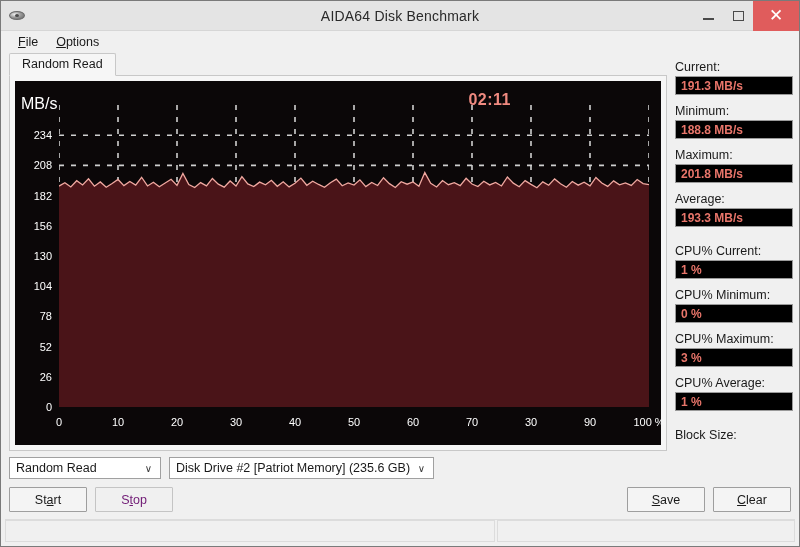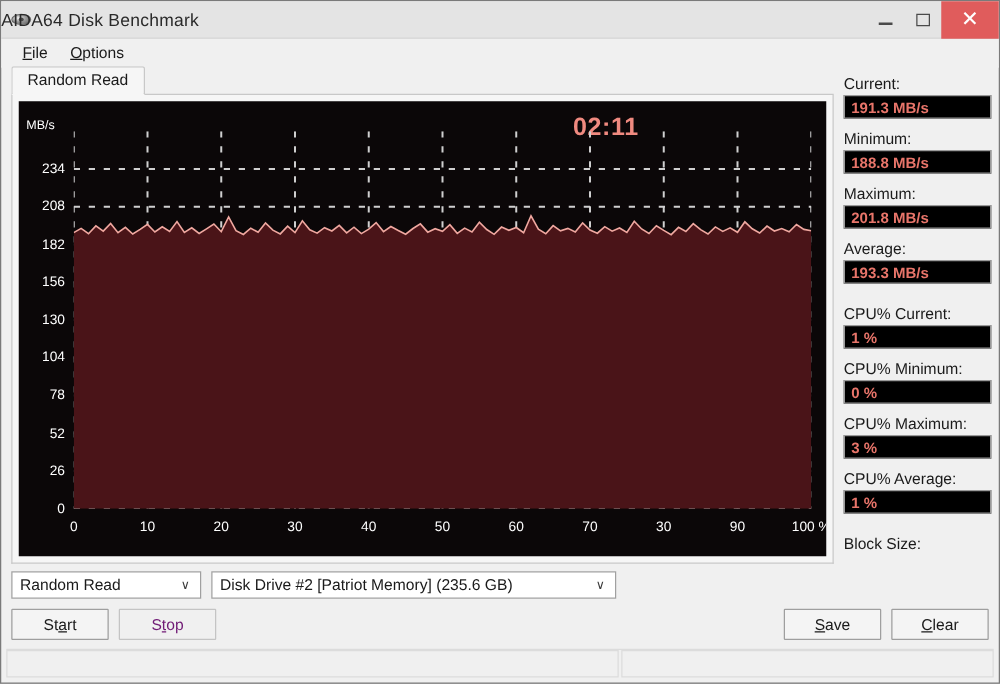--- a/index.html
+++ b/index.html
@@ -54,20 +54,21 @@
   #app-icon .hole {
     position: absolute;
     left: 8px; top: 9px;
     width: 4px; height: 3px;
     border-radius: 50%;
     background: #4a4a4a;
   }
   #title-text {
     position: absolute;
     left: 0; right: 0;
+    text-align: center;
     font-size: 14px;
     color: #2a2a2a;
     letter-spacing: 0.2px;
     pointer-events: none;
   }
   #win-buttons {
     margin-left: auto;
     display: flex;
     height: 30px;
     align-items: stretch;
@@ -204,28 +205,28 @@
     margin-top: 9px;
     transform: translateX(-50%);
     font-size: 11px;
     color: #ffffff;
     white-space: nowrap;
   }
   #unit-label {
     position: absolute;
     left: 6px;
     top: 14px;
-    font-size: 10px;
+    font-size: 16px;
     color: #ffffff;
   }
   #timer {
     position: absolute;
     right: 150px;
     top: 10px;
-    font-size: 20px;
+    font-size: 16px;
     font-weight: bold;
     color: #f08a80;
     letter-spacing: 0.5px;
   }
 
   
   #sidebar {
     width: 126px;
     flex: none;
     padding-left: 8px;
@@ -277,21 +278,21 @@
     position: relative;
     cursor: default;
   }
   .combo .arrow {
     position: absolute;
     right: 8px;
     font-size: 10px;
     color: #3a3a3a;
   }
   #combo-mode { width: 152px; }
-  #combo-drive { width: 324px; }
+  #combo-drive { width: 265px; }
 
   #row-buttons {
     display: flex;
     align-items: flex-end;
     margin-top: 8px;
     gap: 8px;
   }
   .btn {
     width: 78px;
     height: 25px;

